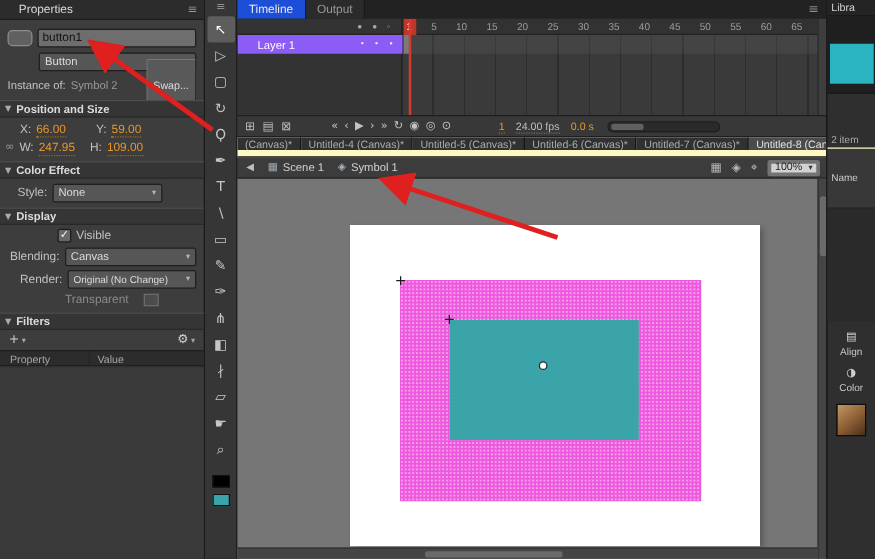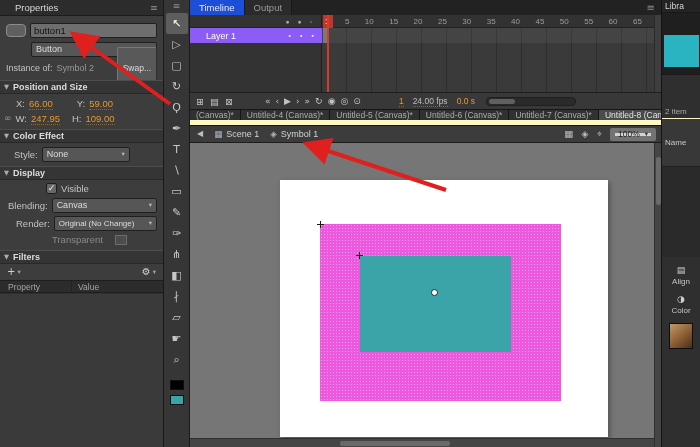--- a/index.html
+++ b/index.html
@@ -84,21 +84,21 @@
   #doctabs-bar .menu{margin-left:auto;align-self:center;margin-right:5px;color:#8d8d8d}
 
   #editbar{position:absolute;left:0;top:126px;width:471px;height:17px;background:#3c3c3c;border-bottom:1px solid #1d1d1d;display:flex;align-items:center}
   #editbar .back{margin-left:7px;font-size:8px;color:#bdbdbd;cursor:pointer}
   .crumb{display:flex;align-items:center;gap:4px;margin-left:11px;cursor:pointer}
   .crumb .ci{font-size:8.5px;color:#a8b4bc}
   .crumb .cl{font-size:9px;color:#d2d2d2}
   #editbar-right{margin-left:auto;display:flex;align-items:center;gap:8px;margin-right:5px}
   #eb-icons{display:flex;gap:8px}
   #eb-icons span{font-size:9.5px;color:#b9b9b9;cursor:pointer;font-family:"DejaVu Sans",sans-serif}
-  #zoom-dd{display:flex;align-items:center;background:#d2d2d2;border:5px solid #737373;border-radius:2px;height:13px;padding:0 3px;gap:5px;color:#1d1d1d;font-size:8.5px;cursor:pointer}
+  #zoom-dd{display:flex;align-items:flex-end;background:#d2d2d2;border:3px solid #737373;border-radius:2px;height:13px;padding:0 3px;gap:5px;color:#1d1d1d;font-size:8.5px;cursor:pointer}
   #zoom-dd .car{font-size:6.5px;color:#333}
 
   
   #stage{position:absolute;left:0;top:143px;width:471px;height:304px;background:#767676;overflow:hidden}
   #stage-white{position:absolute;left:90px;top:37px;width:328px;height:257px;background:#fff;box-shadow:2px 2px 5px rgba(0,0,0,.3)}
   #rect-outer{position:absolute;left:40px;top:44px;width:241px;height:177px;background-color:#ee58de;background-image:radial-gradient(rgba(255,255,255,.45) .6px,transparent .9px);background-size:3px 3px}
   #rect-inner{position:absolute;left:80px;top:76px;width:151px;height:96px;background:#3aa4a9}
   #regpoint{position:absolute;left:151px;top:109px;width:7px;height:7px;background:#fff;border:1px solid #2a2a2a;border-radius:50%}
   .crossmark{position:absolute;width:7px;height:7px}
   .crossmark::before{content:"";position:absolute;left:3px;top:0;width:1px;height:7px;background:#1c1c1c}

